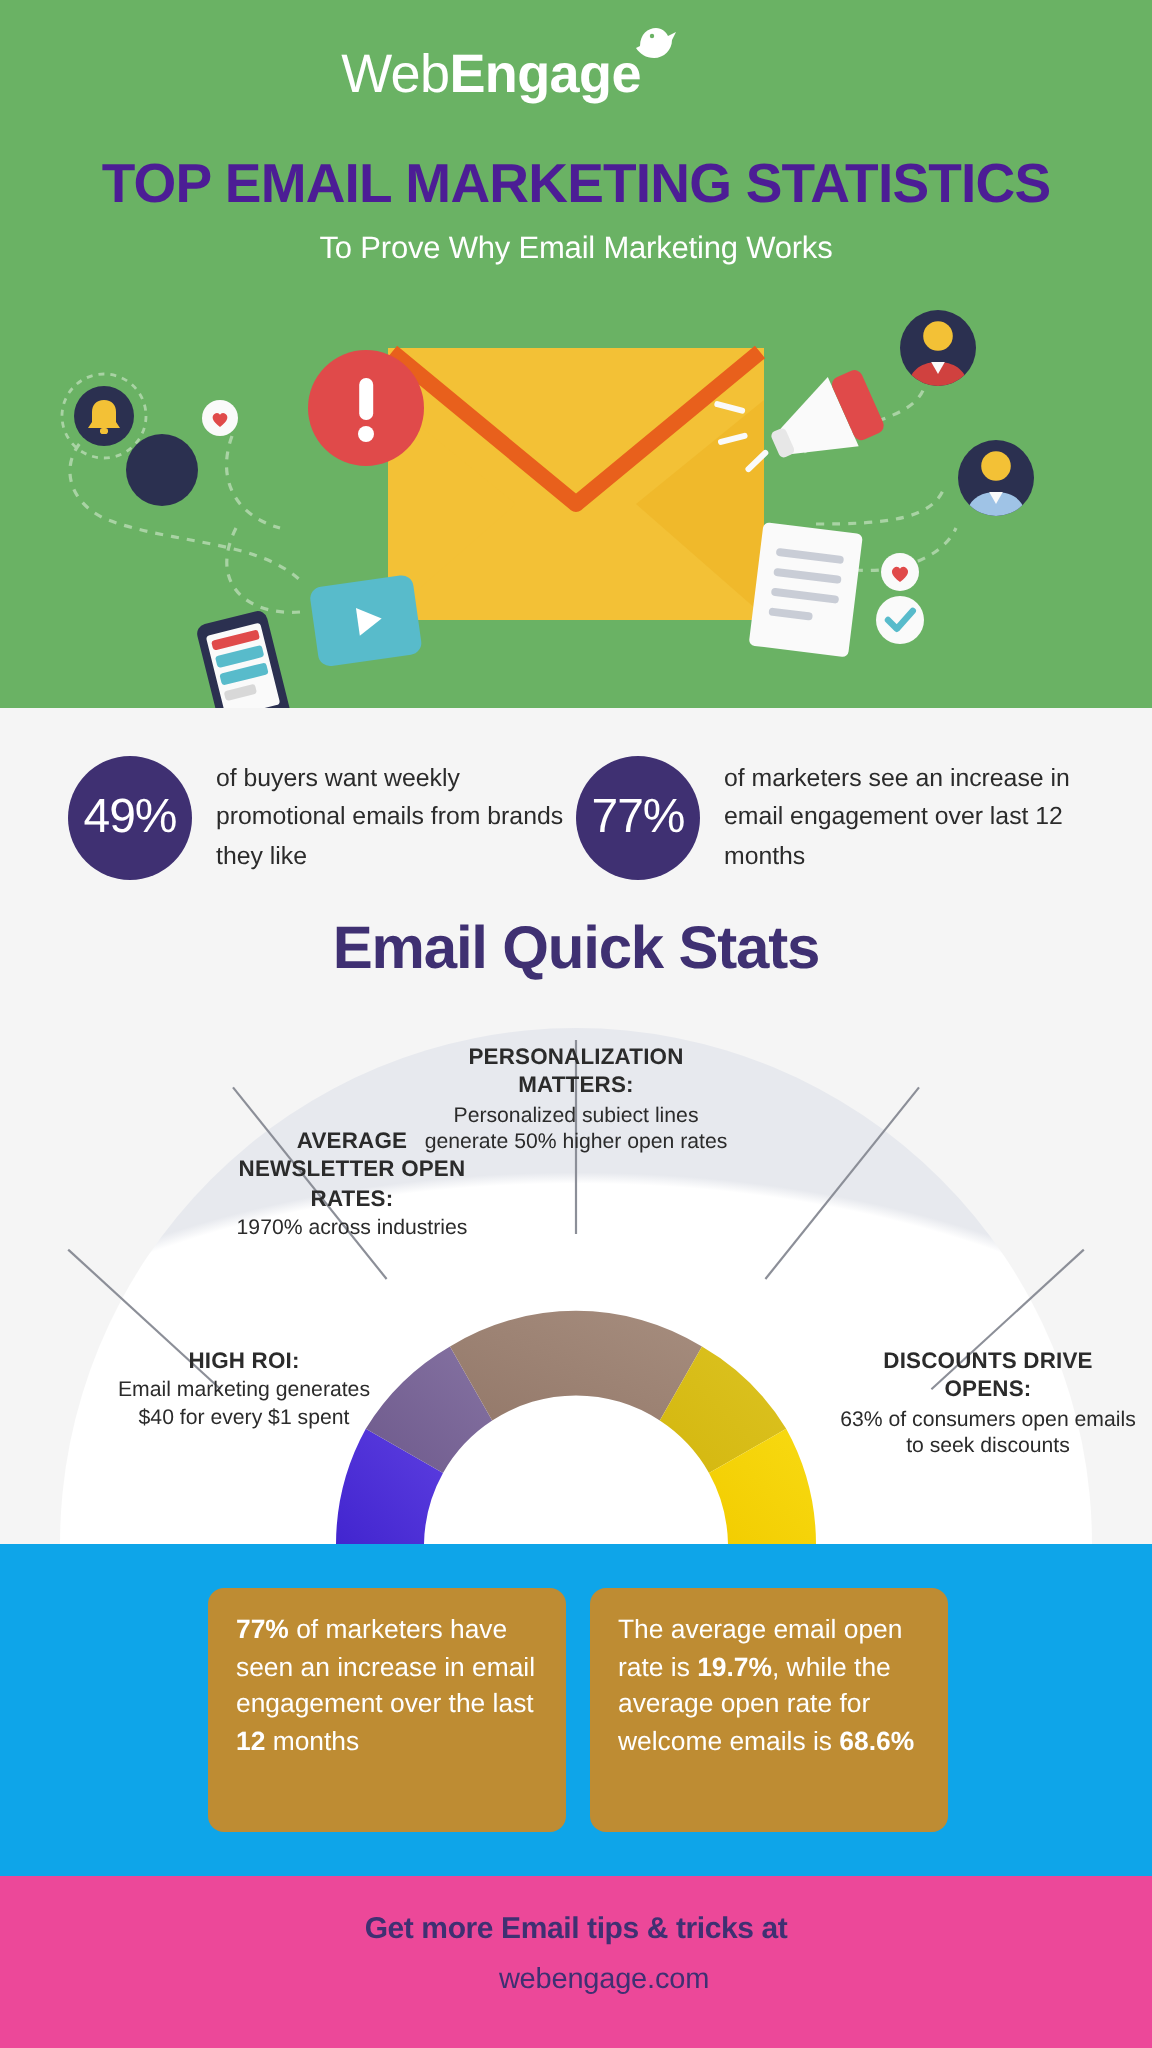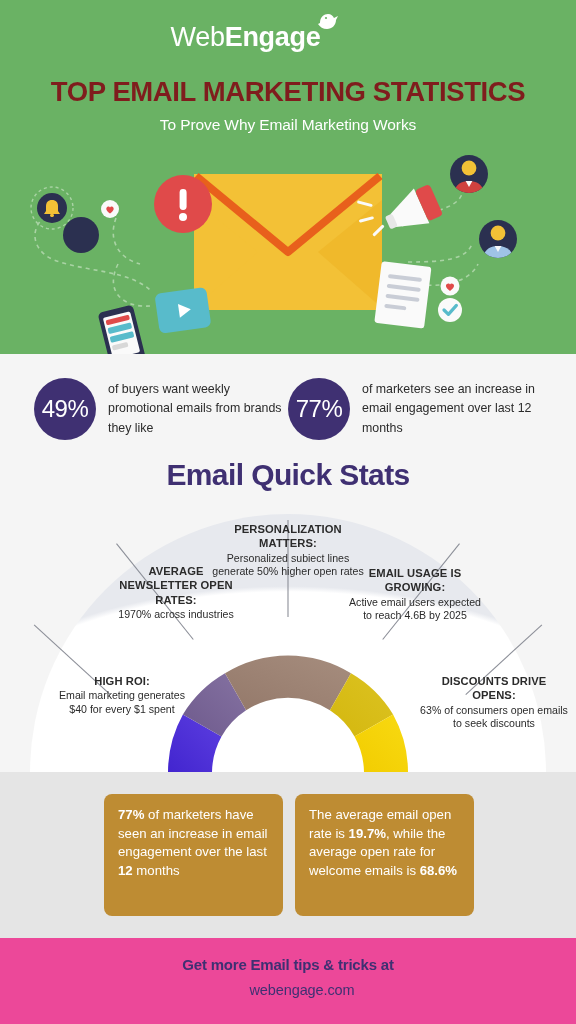--- a/index.html
+++ b/index.html
@@ -22,21 +22,21 @@
     position:absolute; left:0; top:22px; width:491px;
     display:flex; align-items:center; justify-content:center; gap:0;
   }
   .logo-text { position:relative; font-size:27px; letter-spacing:-0.3px; color:#ffffff; white-space:nowrap; }
   .logo-text .lt-web { font-weight:400; }
   .logo-text .lt-engage { font-weight:700; }
   .logo-bird { position:absolute; right:-19px; top:-11px; width:22px; height:20px; }
 
   .hero-title {
     position:absolute; left:0; top:76px; width:576px; text-align:center;
-    font-size:27.5px; font-weight:700; color:#7f1d1d; letter-spacing:-0.4px;
+    font-size:27.5px; font-weight:700; color:#4c1d95; letter-spacing:-0.4px;
   }
   .hero-sub {
     position:absolute; left:0; top:116px; width:576px; text-align:center;
     font-size:15.5px; font-weight:400; color:#ffffff; letter-spacing:-0.1px;
   }
   .hero-art { position:absolute; left:0; top:140px; width:576px; height:214px; }
 
   
   .stats-band {
     position:absolute; left:0; top:354px; width:576px; height:418px;
@@ -70,21 +70,21 @@
 
   .sl-0 { left:52px;  top:180px; width:140px; }   
   .sl-1 { left:110px; top:70px;  width:132px; }   
   .sl-2 { left:208px; top:28px;  width:160px; }   
   .sl-3 { left:344px; top:72px;  width:142px; }   
   .sl-4 { left:420px; top:180px; width:148px; }   
 
   
   .callout-band {
     position:absolute; left:0; top:772px; width:576px; height:166px;
-    background:#e5e5e5;
+    background:#0ea5e9;
   }
   .callout-inner {
     position:absolute; left:104px; top:22px; width:370px; height:122px;
     display:flex; gap:12px;
   }
   .callout-box {
     flex:1 1 0; background:#BE8C33; border-radius:8px;
     padding:12px 14px 12px 14px;
     color:#ffffff; font-size:13.2px; line-height:1.42; font-weight:400;
   }
@@ -292,24 +292,20 @@
         <div class="seg-body">Email marketing generates $40 for every $1 spent</div>
       </div>
       <div class="seg-label sl-1">
         <div class="seg-head">AVERAGE NEWSLETTER OPEN RATES:</div>
         <div class="seg-body">1970% across industries</div>
       </div>
       <div class="seg-label sl-2">
         <div class="seg-head">PERSONALIZATION MATTERS:</div>
         <div class="seg-body">Personalized subiect lines generate 50% higher open rates</div>
       </div>
-      <div class="seg-label sl-3">
-        <div class="seg-head">EMAIL USAGE IS GROWING:</div>
-        <div class="seg-body">Active email users expected to reach 4.6B by 2025</div>
-      </div>
       <div class="seg-label sl-4">
         <div class="seg-head">DISCOUNTS DRIVE OPENS:</div>
         <div class="seg-body">63% of consumers open emails to seek discounts</div>
       </div>
     </div>
   </div>
 
   <div class="callout-band">
     <div class="callout-inner">
       <div class="callout-box"><b>77%</b><span> of marketers have seen an increase in email engagement over the last </span><b>12</b><span> months</span></div>

